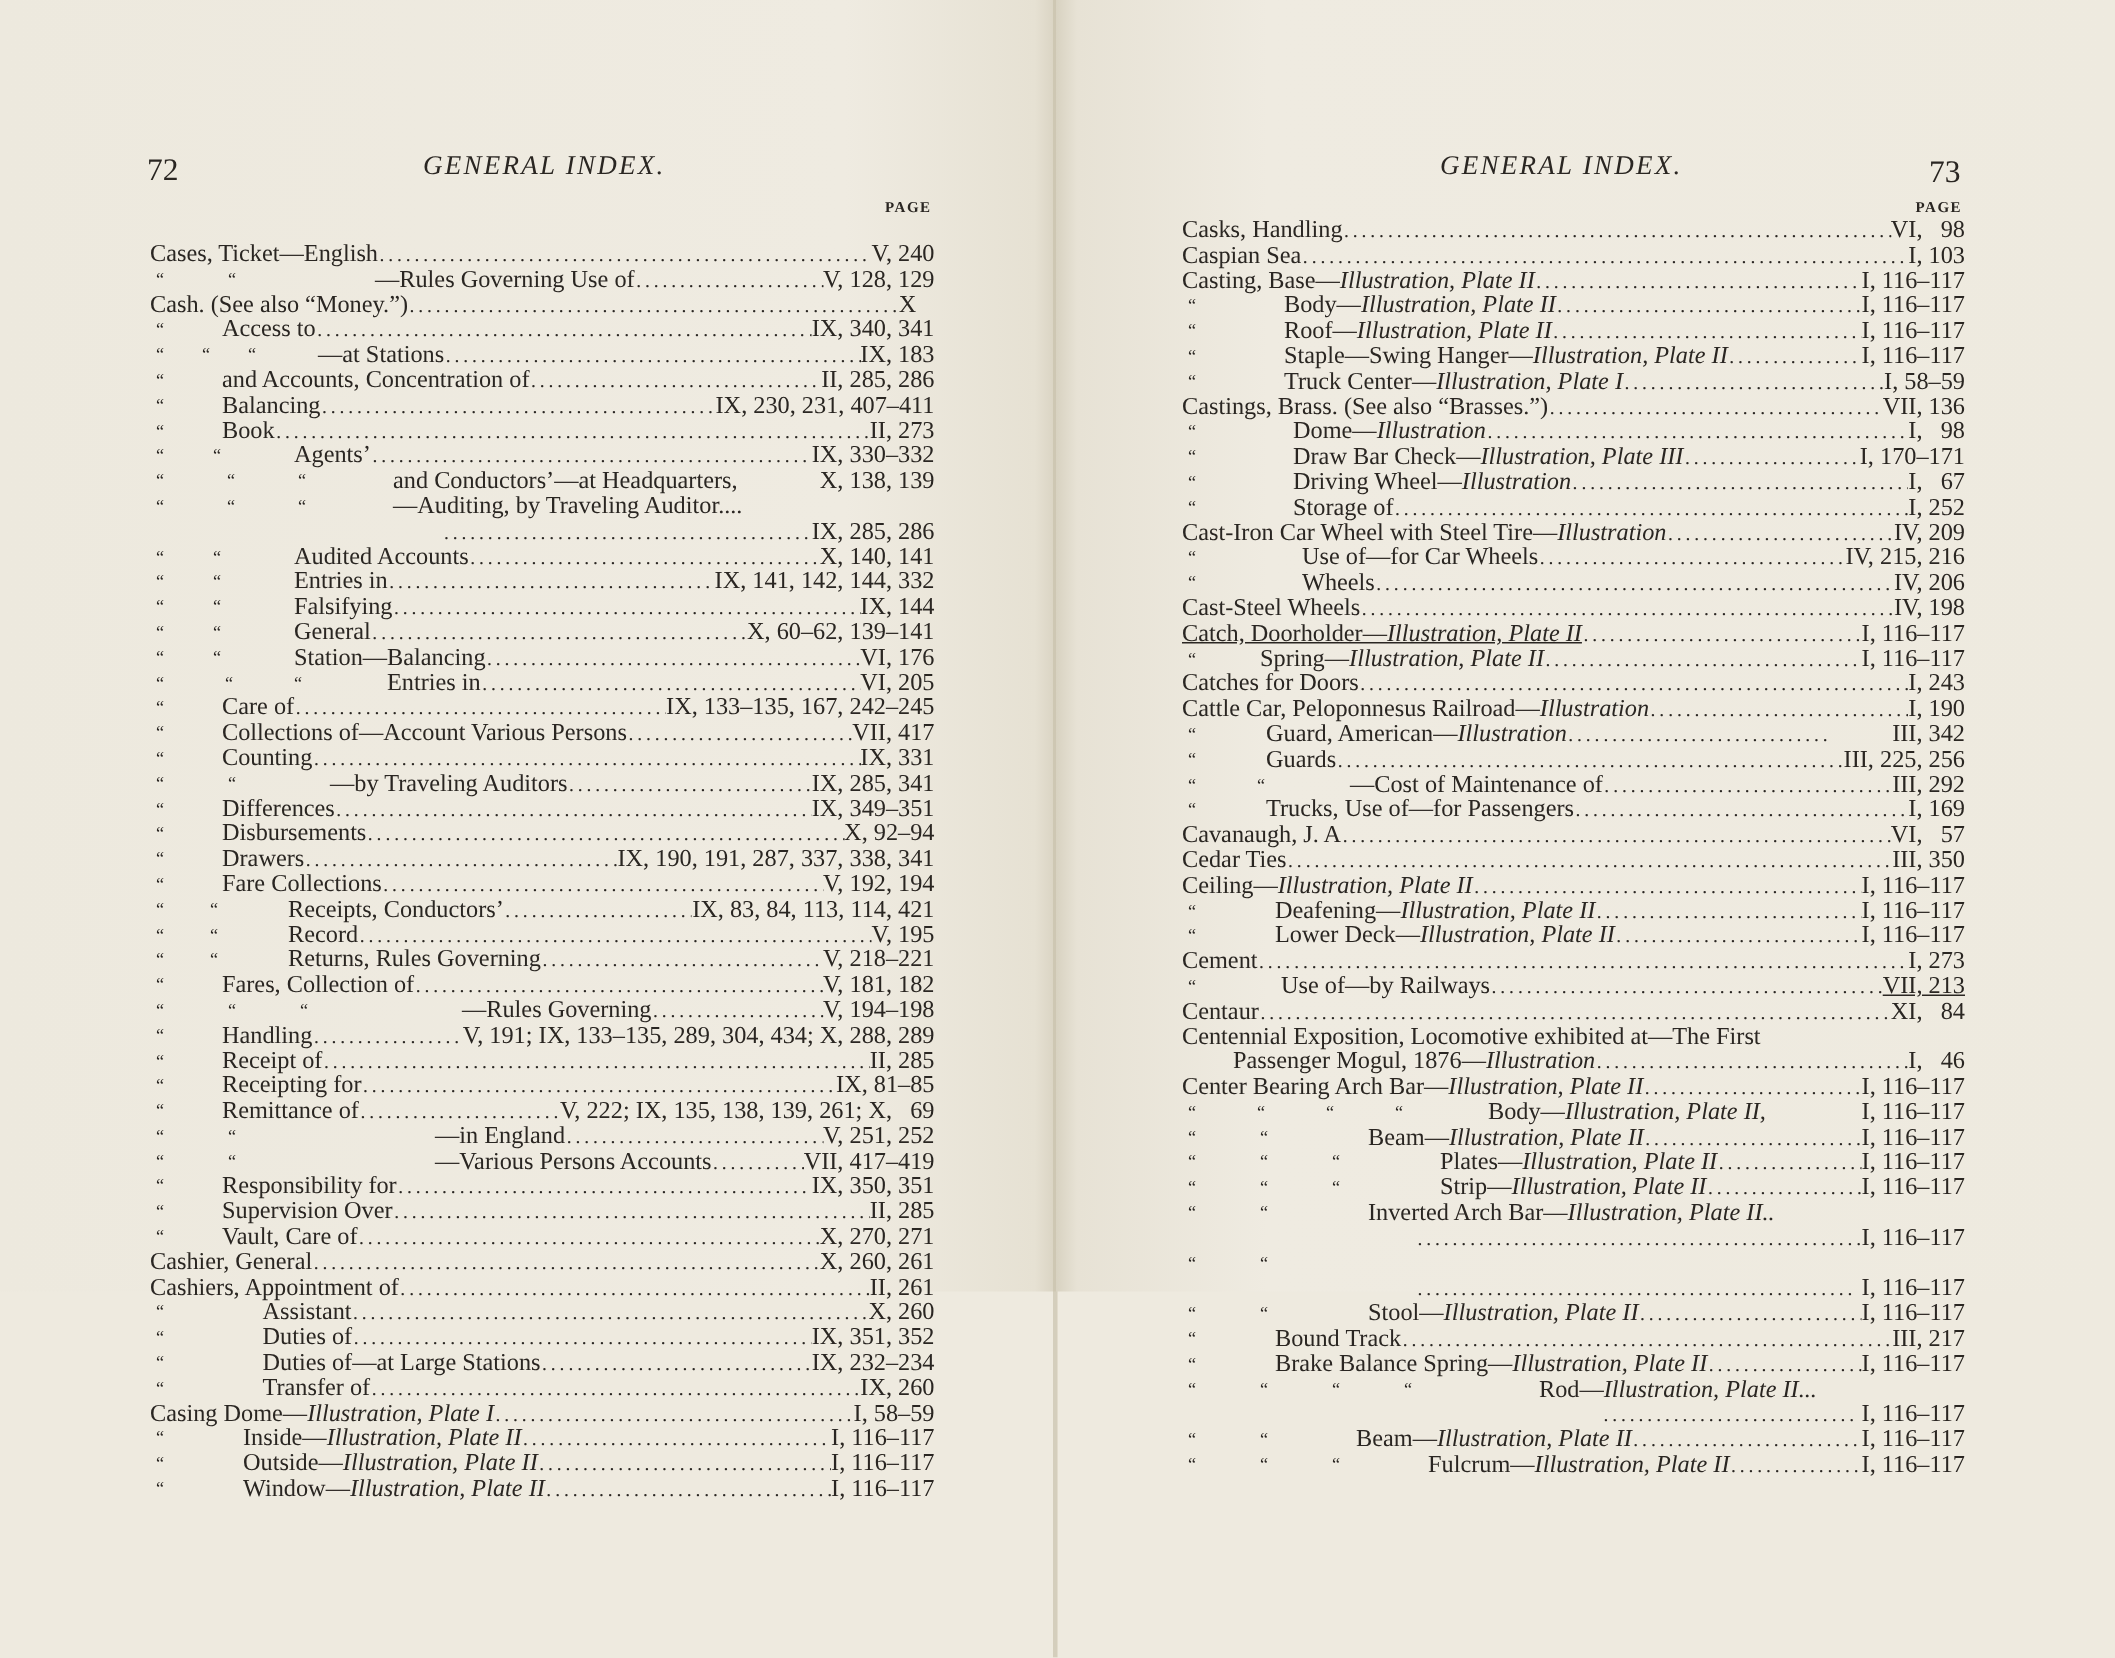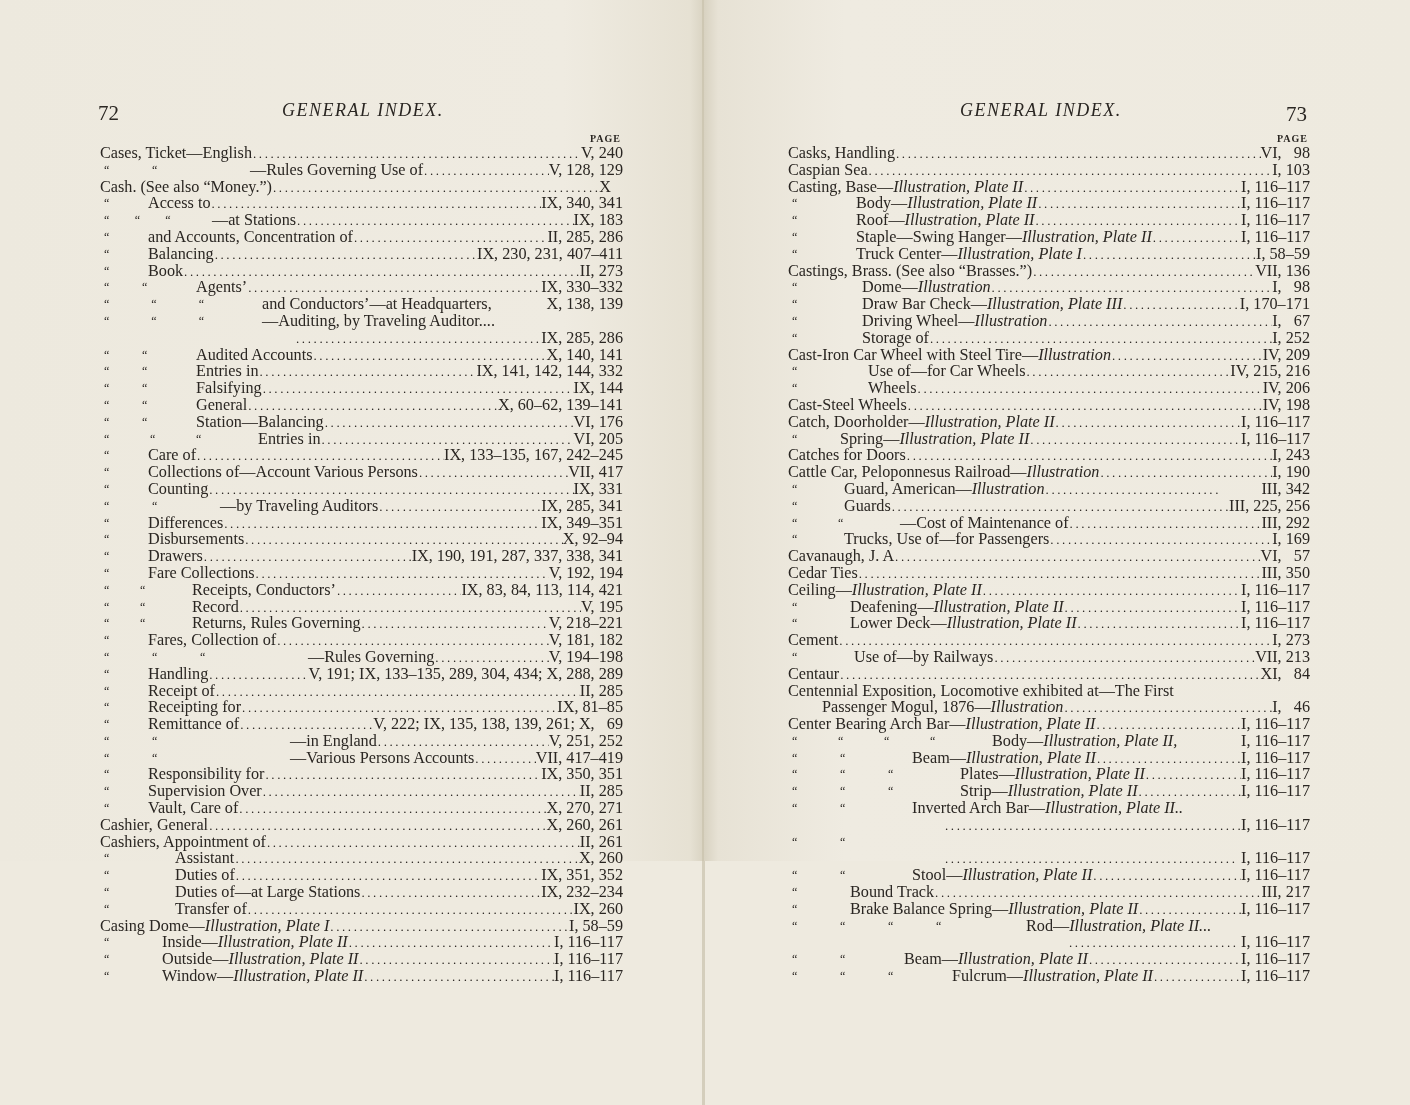--- a/index.html
+++ b/index.html
@@ -24,21 +24,21 @@
   .row.noleader .leader::before{content:"";}
 </style>
 </head>
 <body>
 
 <div class="spread">
   <div class="page left">
     <div class="folio" style="left:98px;">72</div>
     <div class="running" style="left:282px;">GENERAL INDEX.</div>
     <div class="pagelabel" style="left:590px;">PAGE</div>
-    <div class="entries" id="left-entries" style="left:100px;width:523px;">
+    <div class="entries" id="left-entries" style="left:100px;width:523px;margin-top:16px;">
         <div class="row">
           <span class="text" style="padding-left: 0px;"><span>Cases, Ticket—English</span></span>
           <span class="leader"></span>
           <span class="ref" style="white-space: pre;">V, 240</span>
         </div>
         <div class="row">
           <span class="ditto" style="left: 4px;">“</span>
           <span class="ditto" style="left: 52px;">“</span>
           <span class="text" style="padding-left: 150px;"><span>—Rules Governing Use of</span></span>
           <span class="leader"></span>
@@ -441,21 +441,21 @@
           <span class="text" style="padding-left: 80px;"><span>Wheels</span></span>
           <span class="leader"></span>
           <span class="ref" style="white-space: pre;">IV, 206</span>
         </div>
         <div class="row">
           <span class="text" style="padding-left: 0px;"><span>Cast-Steel Wheels</span></span>
           <span class="leader"></span>
           <span class="ref" style="white-space: pre;">IV, 198</span>
         </div>
         <div class="row">
-          <span class="text" style="padding-left: 0px;"><span>Catch, Doorholder—</span><i>Illustration, Plate II</i></span>
+          <span class="text" style="padding-left: 0px; text-decoration: underline;"><span>Catch, Doorholder—</span><i>Illustration, Plate II</i></span>
           <span class="leader"></span>
           <span class="ref" style="white-space: pre;">I, 116–117</span>
         </div>
         <div class="row">
           <span class="ditto" style="left: 4px;">“</span>
           <span class="text" style="padding-left: 52px;"><span>Spring—</span><i>Illustration, Plate II</i></span>
           <span class="leader"></span>
           <span class="ref" style="white-space: pre;">I, 116–117</span>
         </div>
         <div class="row">
@@ -522,21 +522,21 @@
         </div>
         <div class="row">
           <span class="text" style="padding-left: 0px;"><span>Cement</span></span>
           <span class="leader"></span>
           <span class="ref" style="white-space: pre;">I, 273</span>
         </div>
         <div class="row">
           <span class="ditto" style="left: 4px;">“</span>
           <span class="text" style="padding-left: 66px;"><span>Use of—by Railways</span></span>
           <span class="leader"></span>
-          <span class="ref" style="white-space: pre;">VII, 213</span>
+          <span class="ref" style="white-space: pre; text-decoration: underline;">VII, 213</span>
         </div>
         <div class="row">
           <span class="text" style="padding-left: 0px;"><span>Centaur</span></span>
           <span class="leader"></span>
           <span class="ref" style="white-space: pre;">XI,   84</span>
         </div>
         <div class="row noleader">
           <span class="text" style="padding-left: 0px;"><span>Centennial Exposition, Locomotive exhibited at—The First</span></span>
           <span class="leader"></span>
           <span class="ref" style="white-space: pre;"></span>

